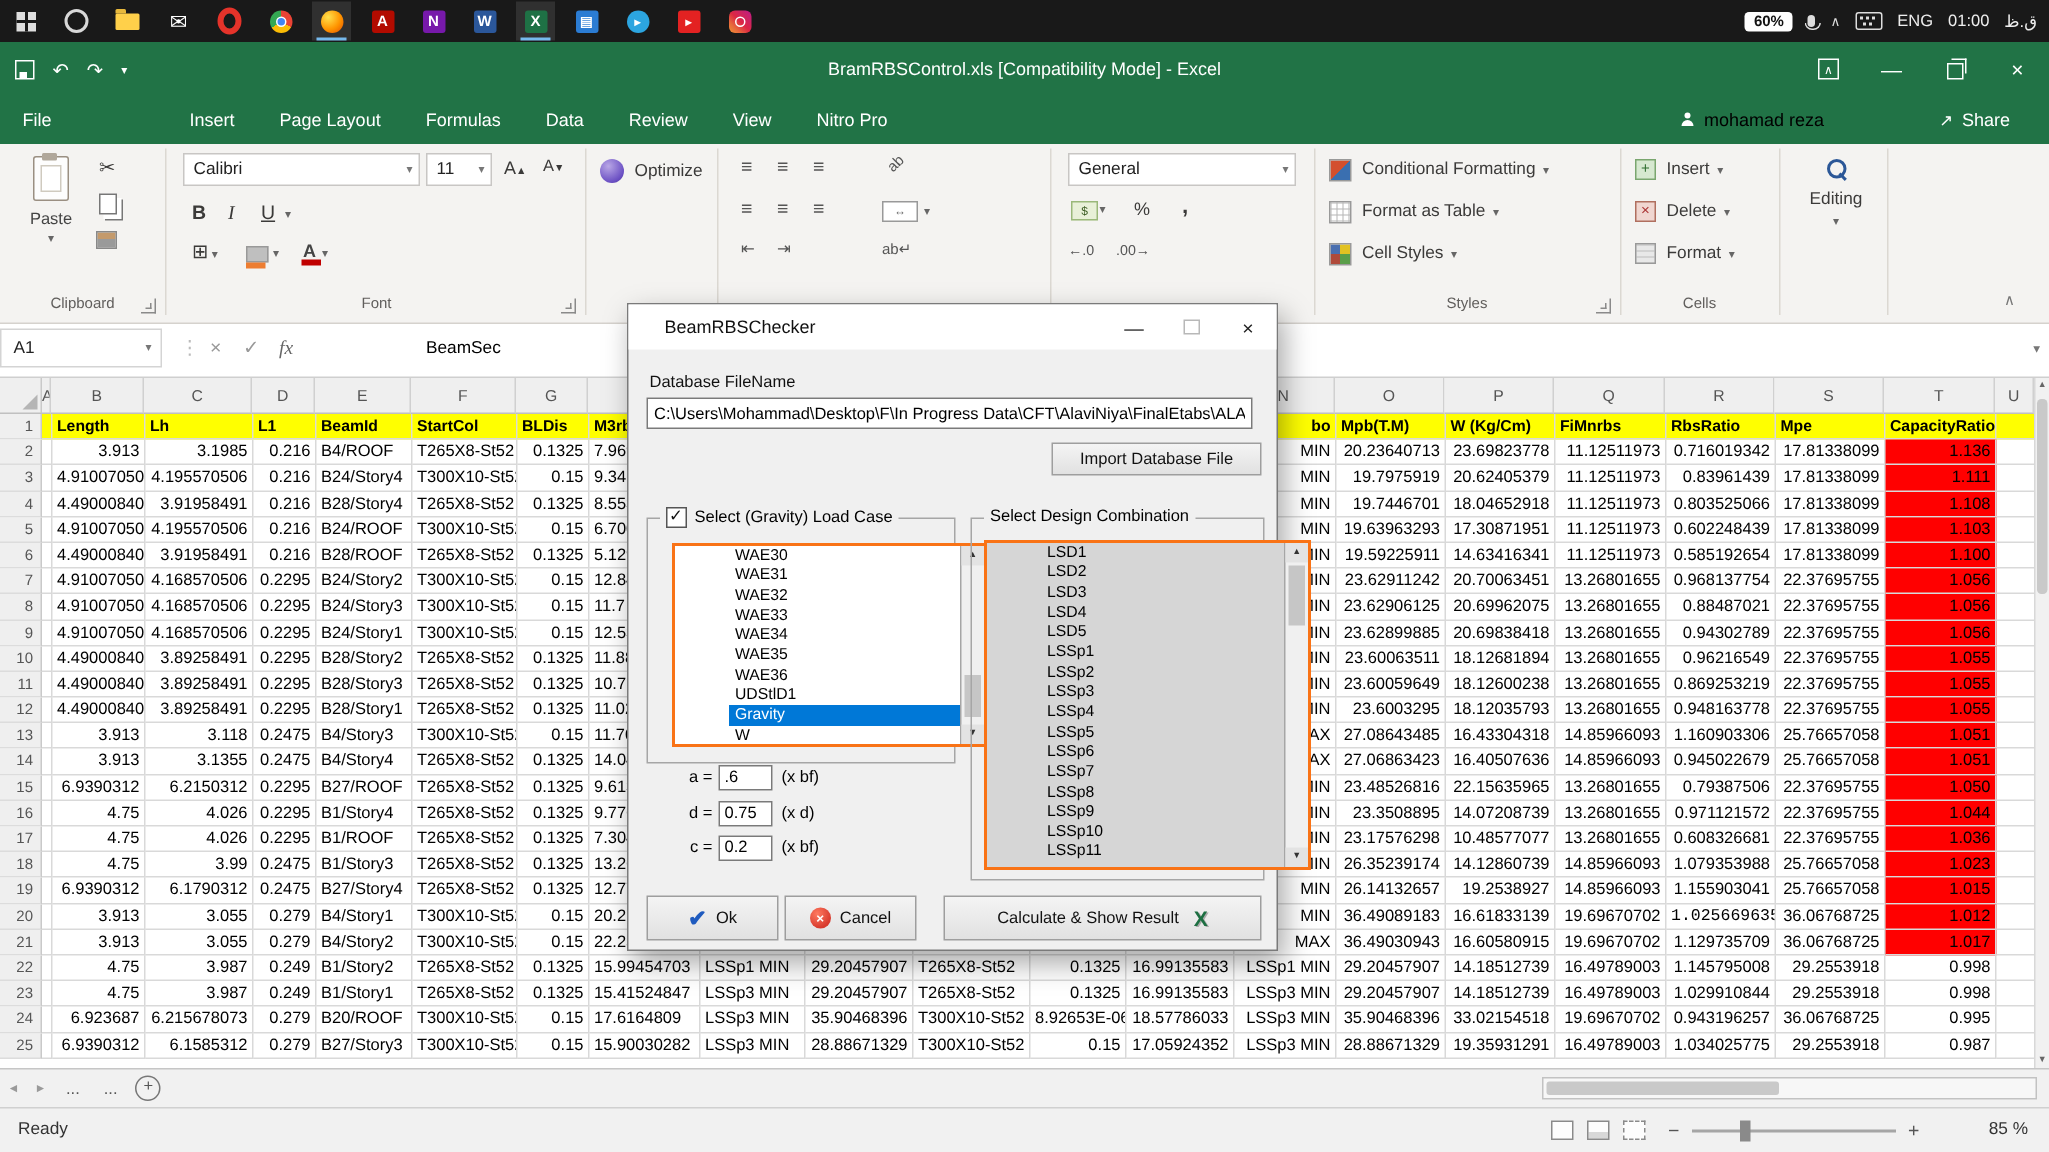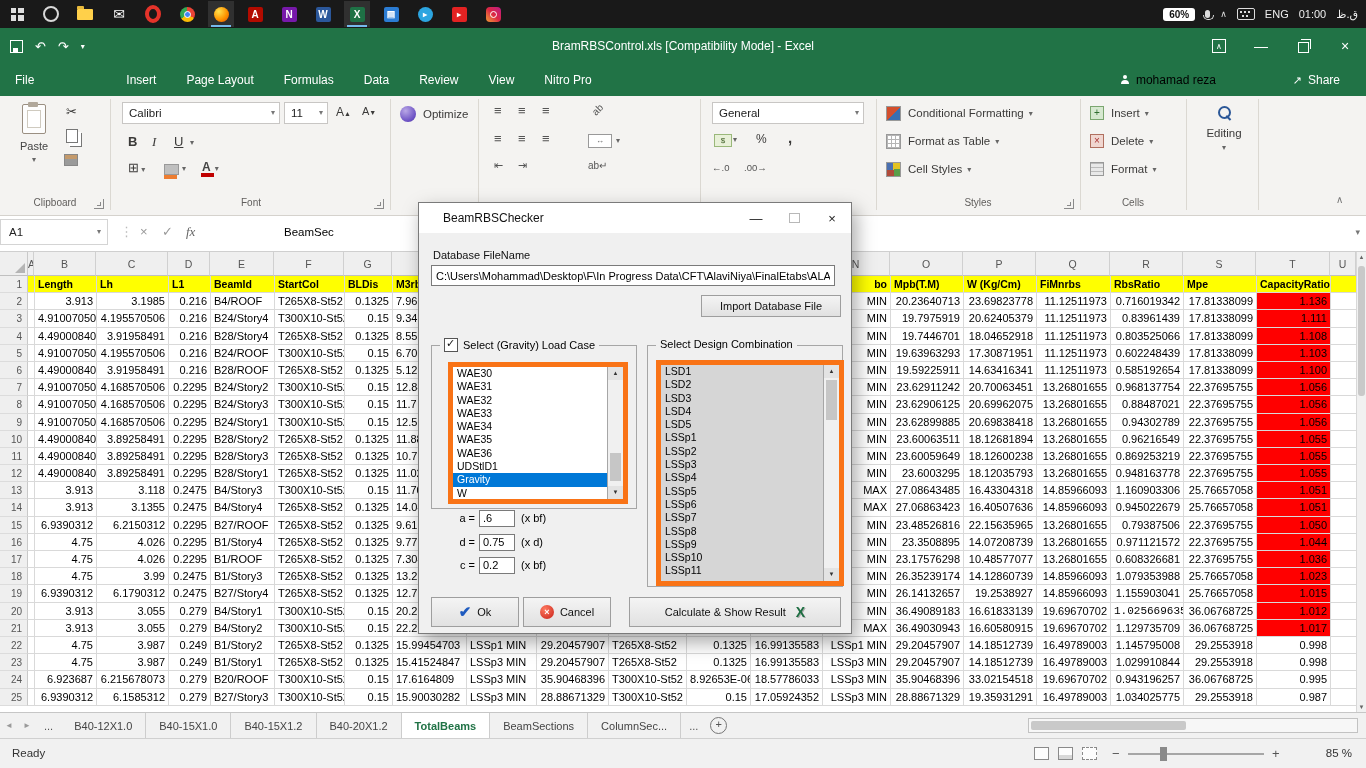--- a/index.html
+++ b/index.html
@@ -152,21 +152,21 @@
   .dbtn{width:38px;height:30px;display:flex;align-items:center;justify-content:center;color:#222;font-size:13px;}
   .maxbox{width:9px;height:8px;border:1px solid #b8b8b8;}
   #dbody{position:absolute;left:0;top:30px;width:434px;height:402px;}
   .dlabel{position:absolute;font-size:11px;color:#111;}
   #dpath{position:absolute;left:12px;top:32px;width:404px;height:21px;border:1px solid #7a7a7a;background:#fff;font-size:11px;font-family:"Liberation Sans",sans-serif;padding:0 4px;box-sizing:border-box;}
   .dbutton{position:absolute;background:linear-gradient(#f4f4f4,#e1e1e1);border:1px solid #9e9e9e;font-size:11px;font-family:"Liberation Sans",sans-serif;color:#111;}
   .grp{position:absolute;border:1px solid #a6a6a6;}
   .gcap{position:absolute;left:8px;top:-8px;background:#f0f0f0;padding:0 4px;display:flex;align-items:center;}
   .cbx{width:12px;height:12px;border:1px solid #555;background:#fff;display:inline-block;position:relative;margin-right:5px;}
   .cbx::after{content:"✓";position:absolute;left:1px;top:-2px;font-size:11px;color:#111;}
-  .lbox{position:absolute;border:5px solid #f97316;background:#fff;overflow:hidden;}
+  .lbox{position:absolute;border:2px solid #f97316;background:#fff;overflow:hidden;padding-left:36px;}
   .lbox.gray{background:#d6d6d6;}
   .litem{height:13.3px;line-height:13.3px;padding-left:4px;font-size:10.5px;white-space:nowrap;}
   .litem.sel{background:#0078d7;color:#fff;}
   .lsb{position:absolute;right:0;top:0;bottom:0;width:15px;background:#f0f0f0;border-left:1px solid #a6a6a6;}
   .lsb .a{position:absolute;left:0;width:100%;text-align:center;font-size:6px;color:#333;height:13px;line-height:13px;background:#e3e3e3;}
   .lsb .th{position:absolute;left:2px;width:11px;background:#c6c6c6;}
   .prow{position:absolute;display:flex;align-items:center;height:18px;}
   .prow .pl{width:26px;text-align:right;margin-right:4px;}
   .pin{width:36px;height:17px;border:1px solid #7a7a7a;background:#fff;font-size:11px;font-family:"Liberation Sans",sans-serif;padding:0 3px;box-sizing:border-box;}
   .prow .pu{margin-left:6px;}
@@ -1030,29 +1030,20 @@
 <div id="vscroll">
   <div class="arr" style="top:2px">▲</div>
   <div id="vthumb"></div>
   <div class="arr" style="bottom:2px">▼</div>
 </div>
 
 <div id="tabsbar" style="position:absolute">
   <div class="tnav">◄</div>
   <div class="tnav">►</div>
   <div class="stabellipsis">...</div>
-  <div id="sheettabs" style="display:flex">
-      <div class="stab">B40-12X1.0</div>
-      <div class="stab">B40-15X1.0</div>
-      <div class="stab">B40-15X1.2</div>
-      <div class="stab">B40-20X1.2</div>
-      <div class="stab active">TotalBeams</div>
-      <div class="stab">BeamSections</div>
-      <div class="stab">ColumnSec...</div>
-    </div>
   <div class="stabellipsis">...</div>
   <div class="addsheet">
       <div class="circ">+</div>
     </div>
   <div id="hscroll">
       <div id="hthumb"></div>
     </div>
 </div>
 
 <div id="statusbar">

